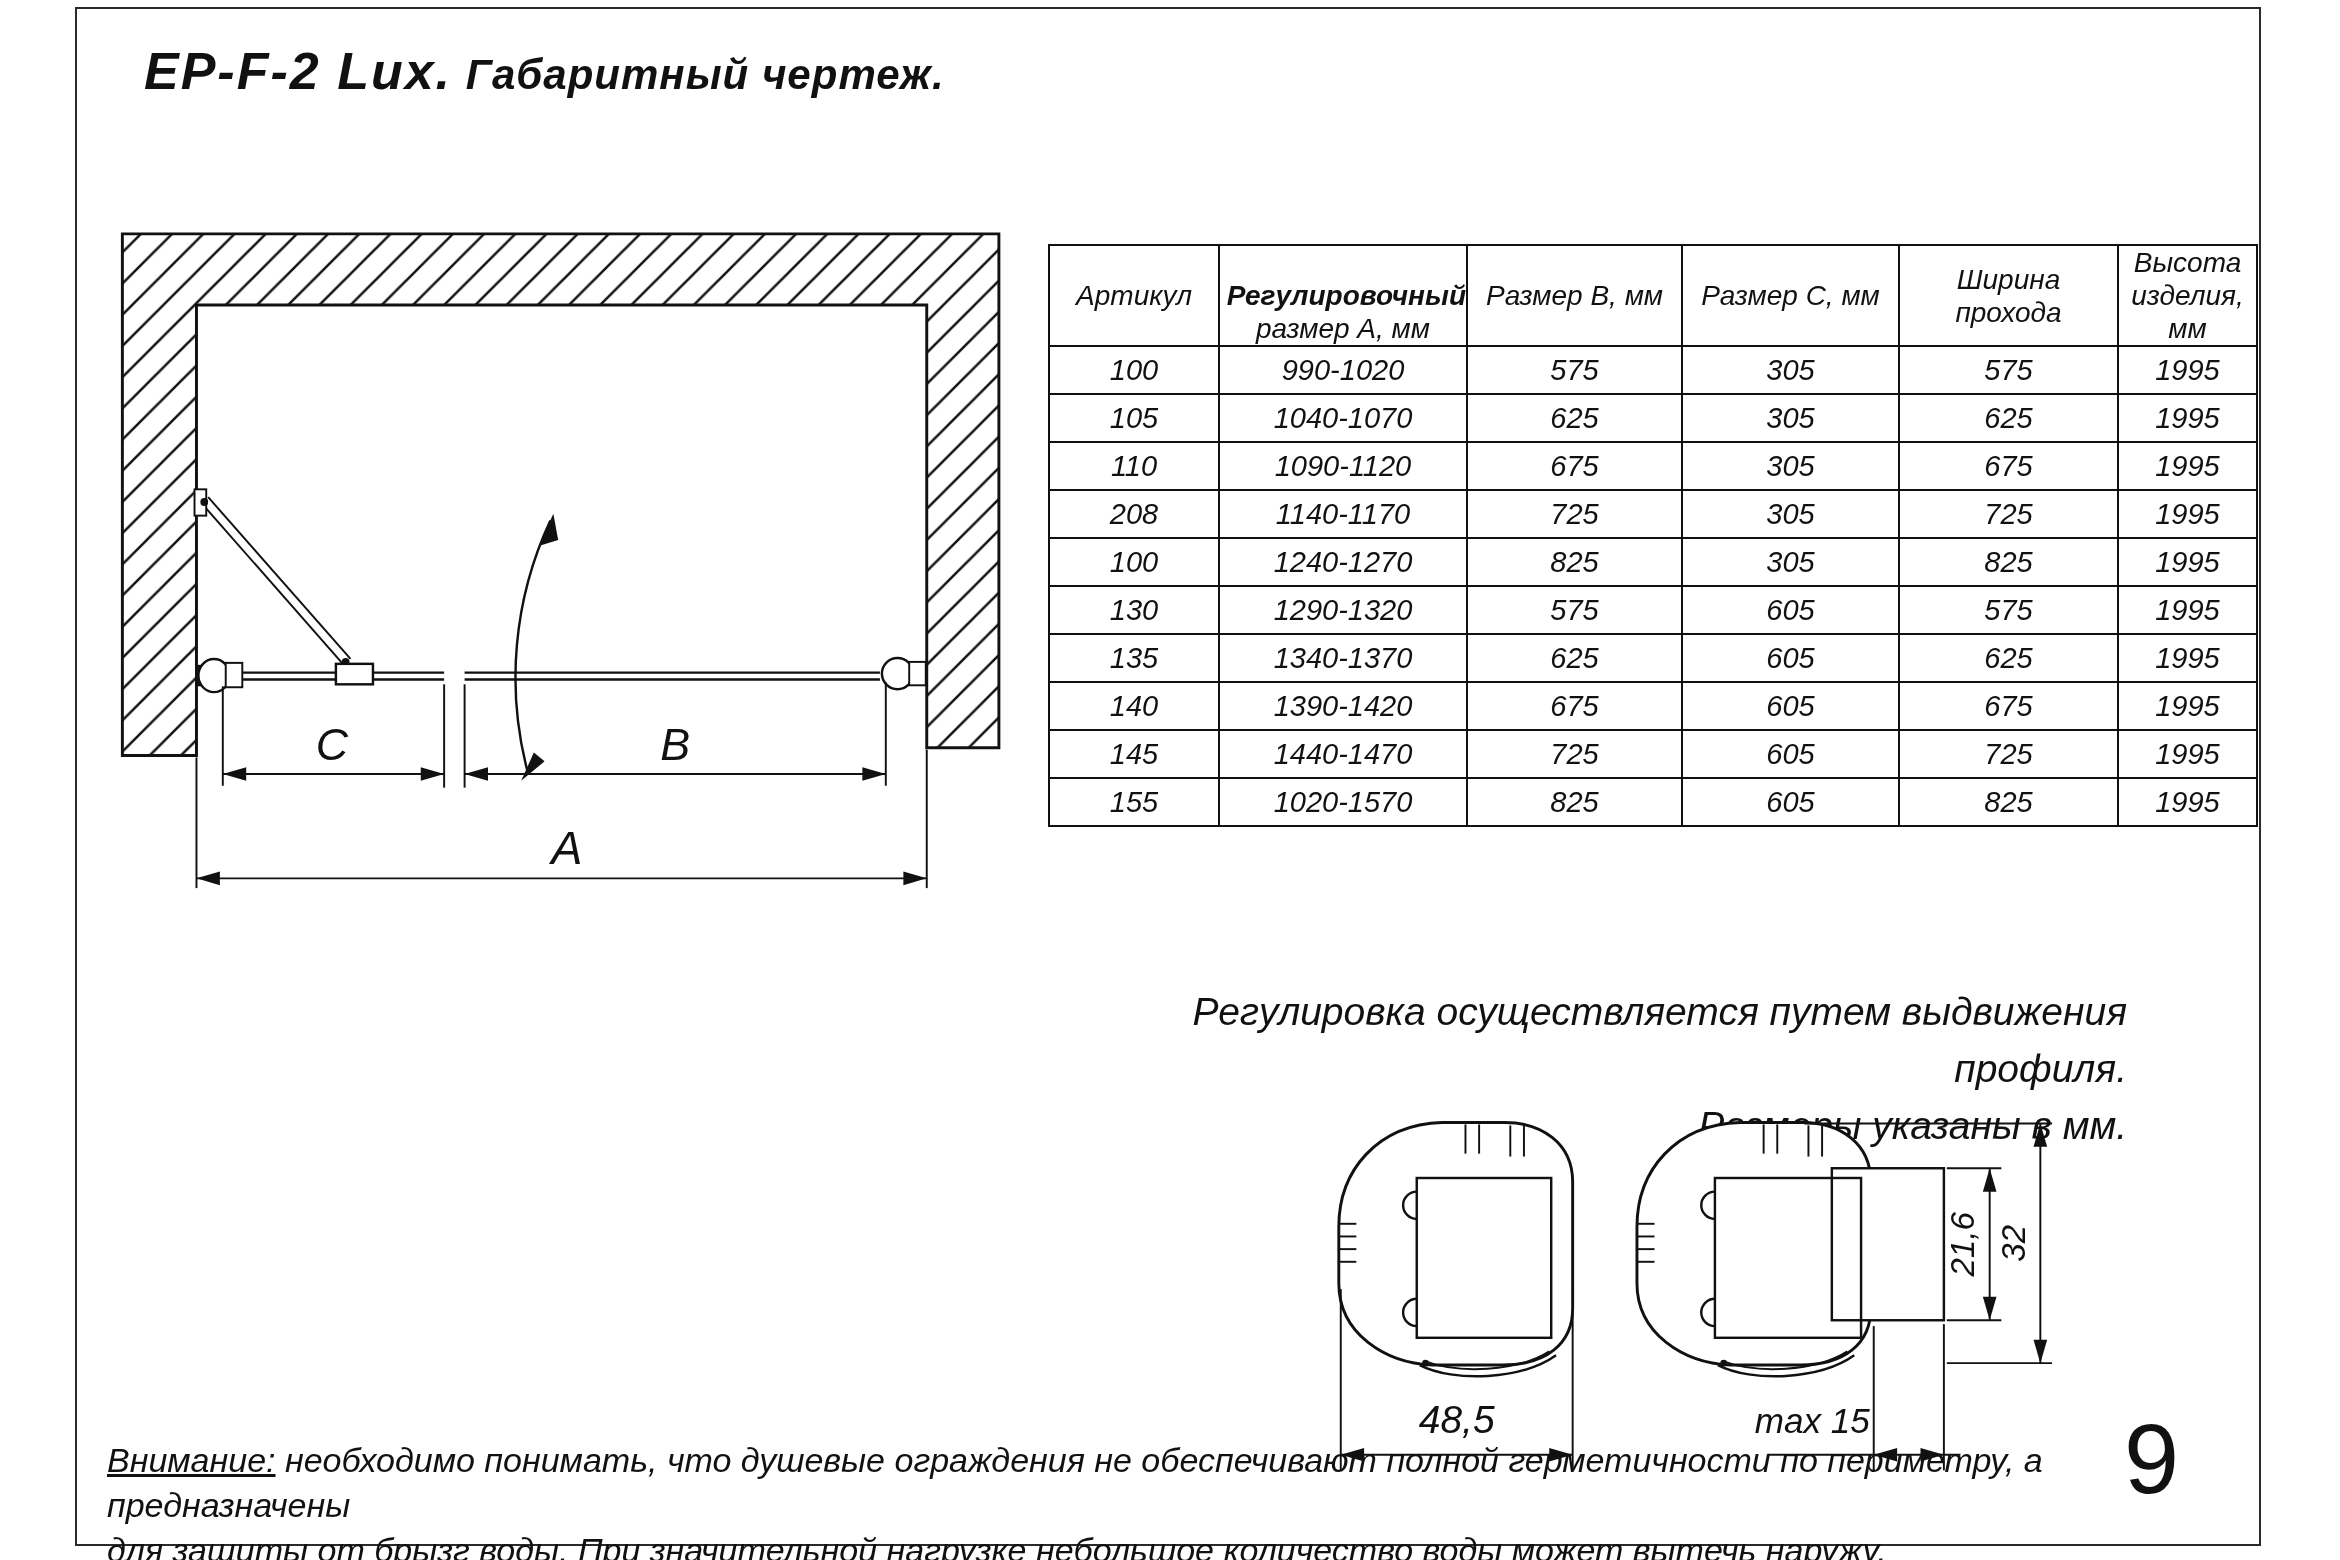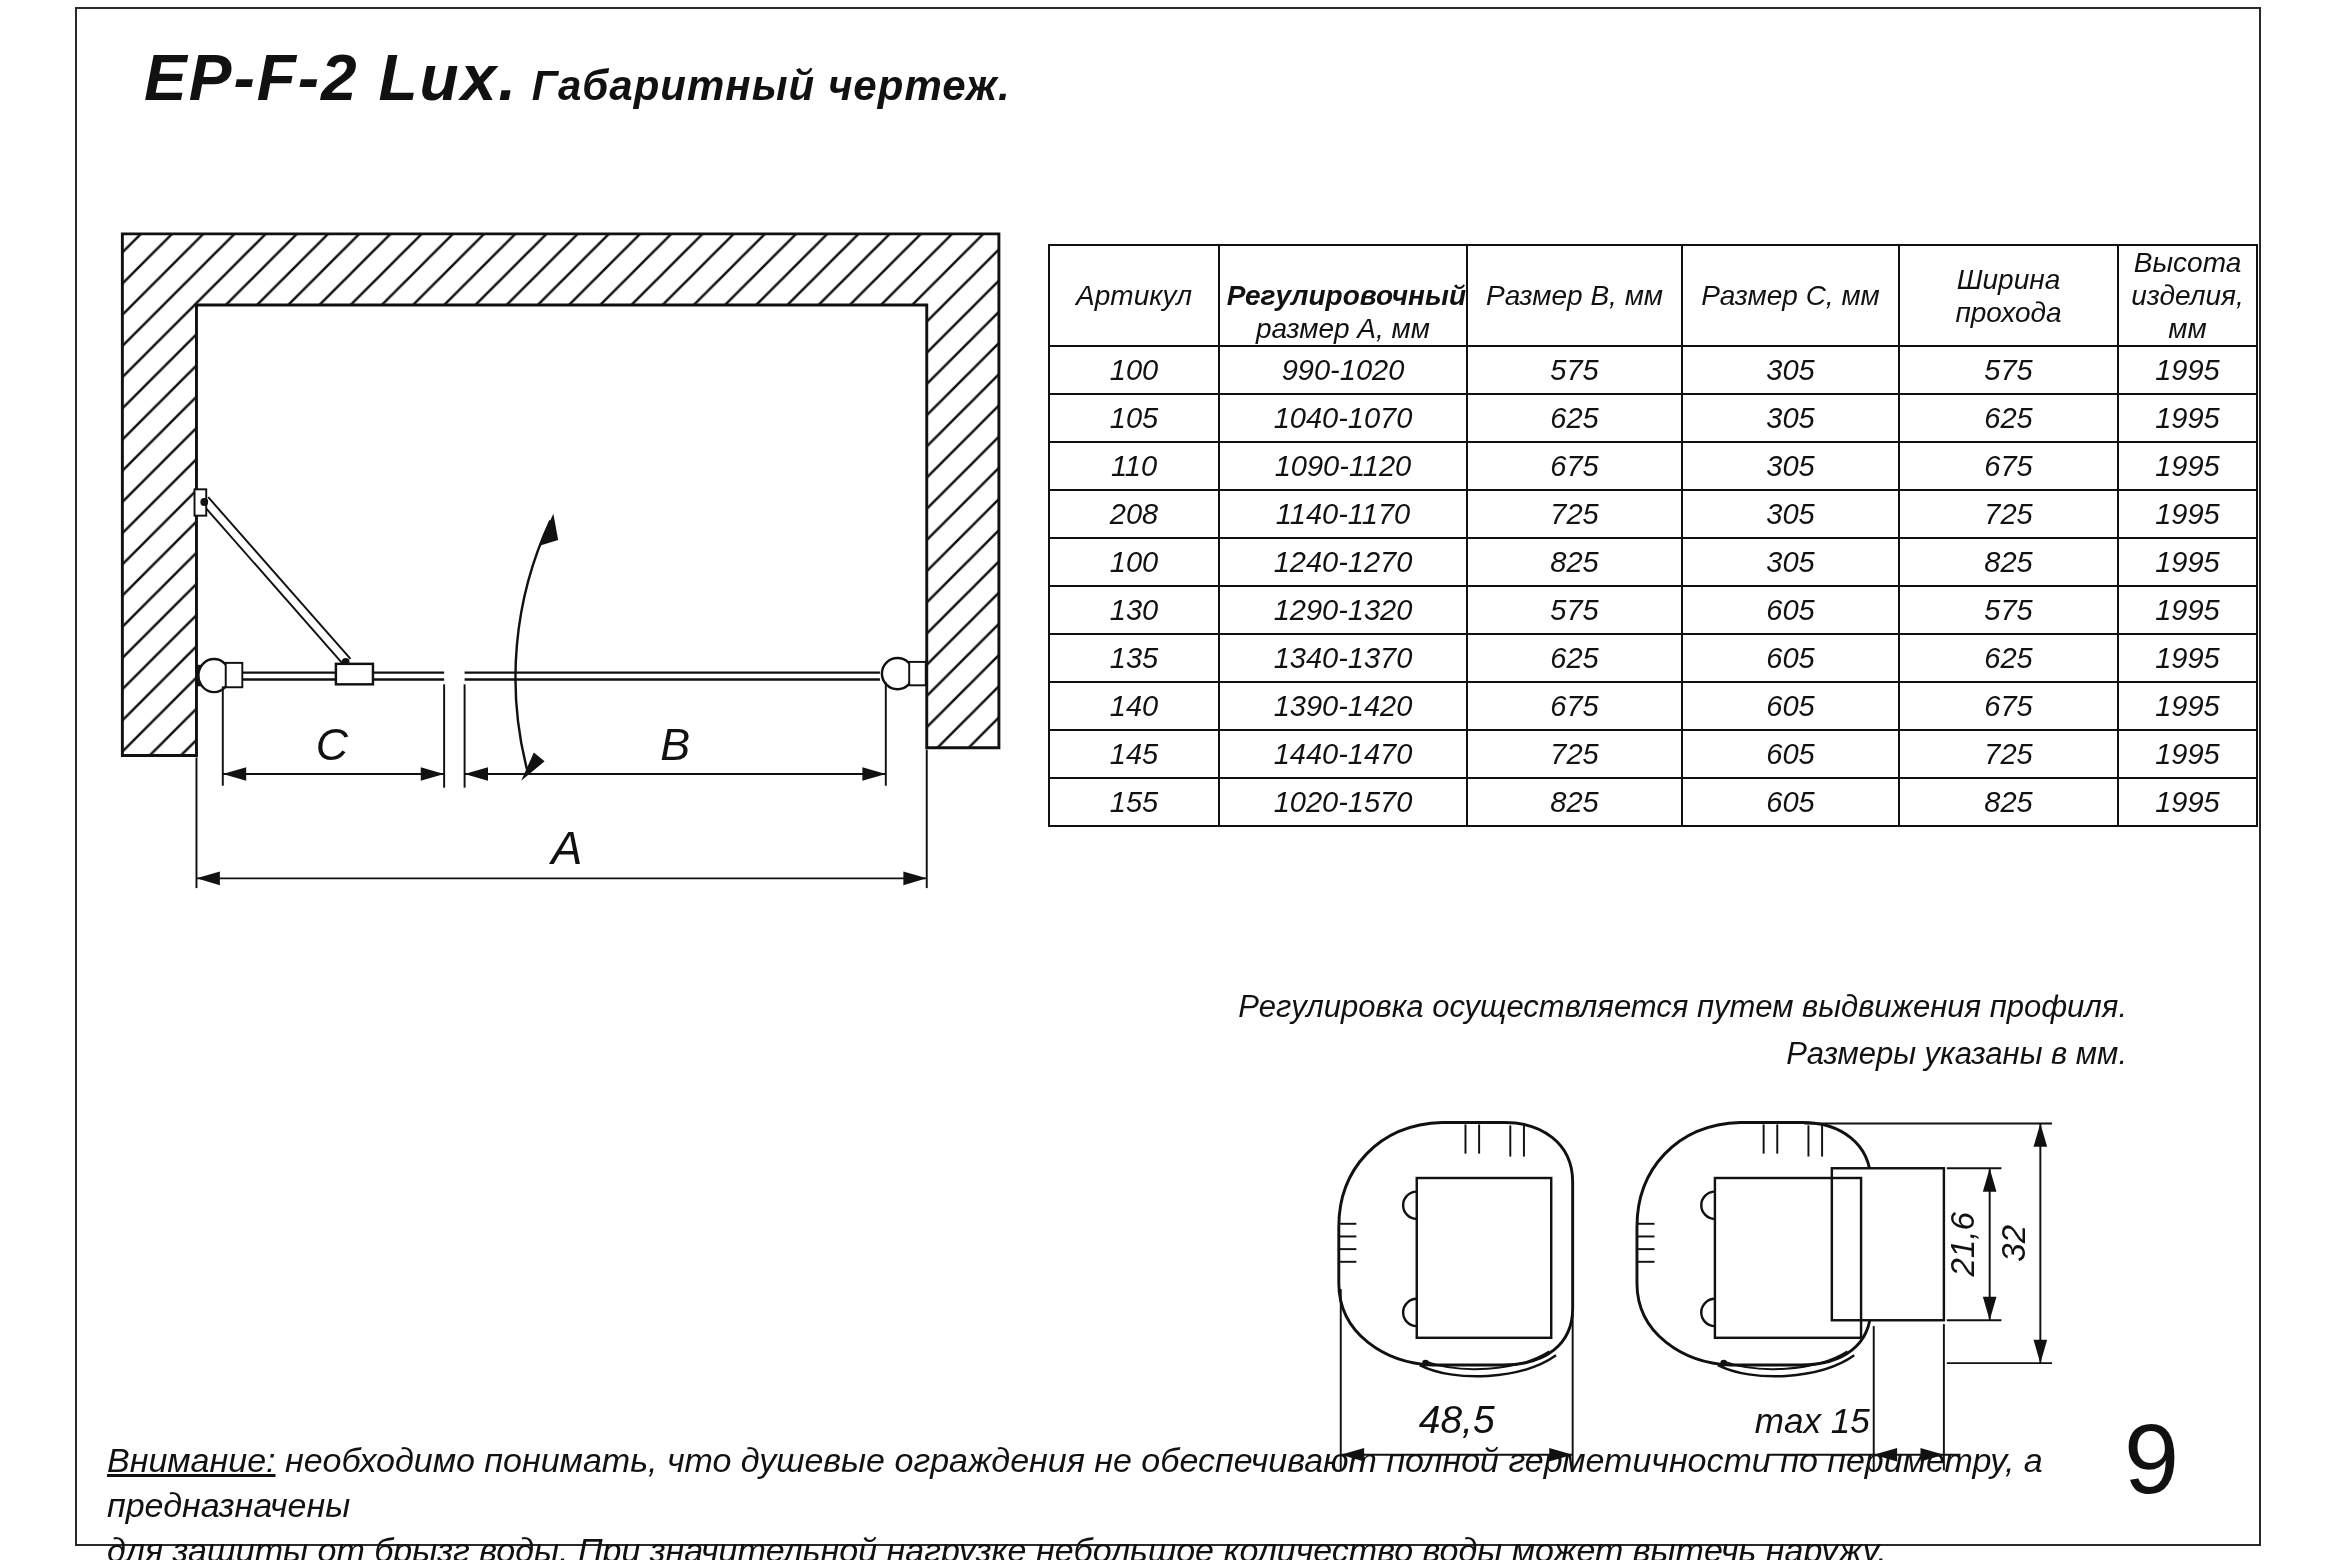--- a/index.html
+++ b/index.html
@@ -2,34 +2,34 @@
 <html><head>
 <meta charset="utf-8">
 <style>
   html,body{margin:0;padding:0;background:#e8e8e8;}
   .page{position:relative;width:2341px;height:1560px;background:#ffffff;overflow:hidden;
         font-family:"Liberation Sans",sans-serif;color:#111;}
   .frame{position:absolute;left:75px;top:6.8px;width:2186px;height:1539px;
          border:2px solid #2a2a2a;box-sizing:border-box;}
   
   .title{position:absolute;left:144px;top:41px;white-space:nowrap;}
-  .title .main{font-style:italic;font-weight:600;font-size:64px;letter-spacing:2px;margin-top:32px;}
+  .title .main{font-style:italic;font-weight:600;font-size:52px;letter-spacing:2px;margin-top:32px;}
   .title .sub{font-style:italic;font-weight:700;font-size:42px;letter-spacing:1px;margin-left:13.7px;}
   
   table.spec{position:absolute;left:1048px;top:244px;width:1207px;border-collapse:collapse;
              table-layout:fixed;border:2.9px solid #111;}
   table.spec th,table.spec td{border:2px solid #111;text-align:center;vertical-align:middle;
              font-style:italic;padding:0;}
   table.spec thead th{height:98px;font-size:28px;font-weight:400;line-height:33px;white-space:pre-line;
              border-bottom:2.9px solid #111;}
   table.spec thead th .bold{font-weight:700;display:block;text-align:right;}
   table.spec td{height:46px;font-size:29px;font-weight:400;}
   
   .notes{position:absolute;left:1122px;top:983px;width:1005px;text-align:right;
-         font-style:italic;font-size:31px;line-height:47px;}
+         font-style:italic;font-size:39px;line-height:57px;}
   
   .warning{position:absolute;left:107px;top:1438px;width:1950px;
            font-style:italic;font-size:34px;line-height:45px;}
   .warning .u{text-decoration:underline;}
   
   .pagenum{position:absolute;left:2124px;top:1402px;font-size:99px;font-weight:400;}
   svg{position:absolute;overflow:visible;}
   svg text{font-family:"Liberation Sans",sans-serif;font-style:italic;fill:#111;}
 </style>
 </head>

